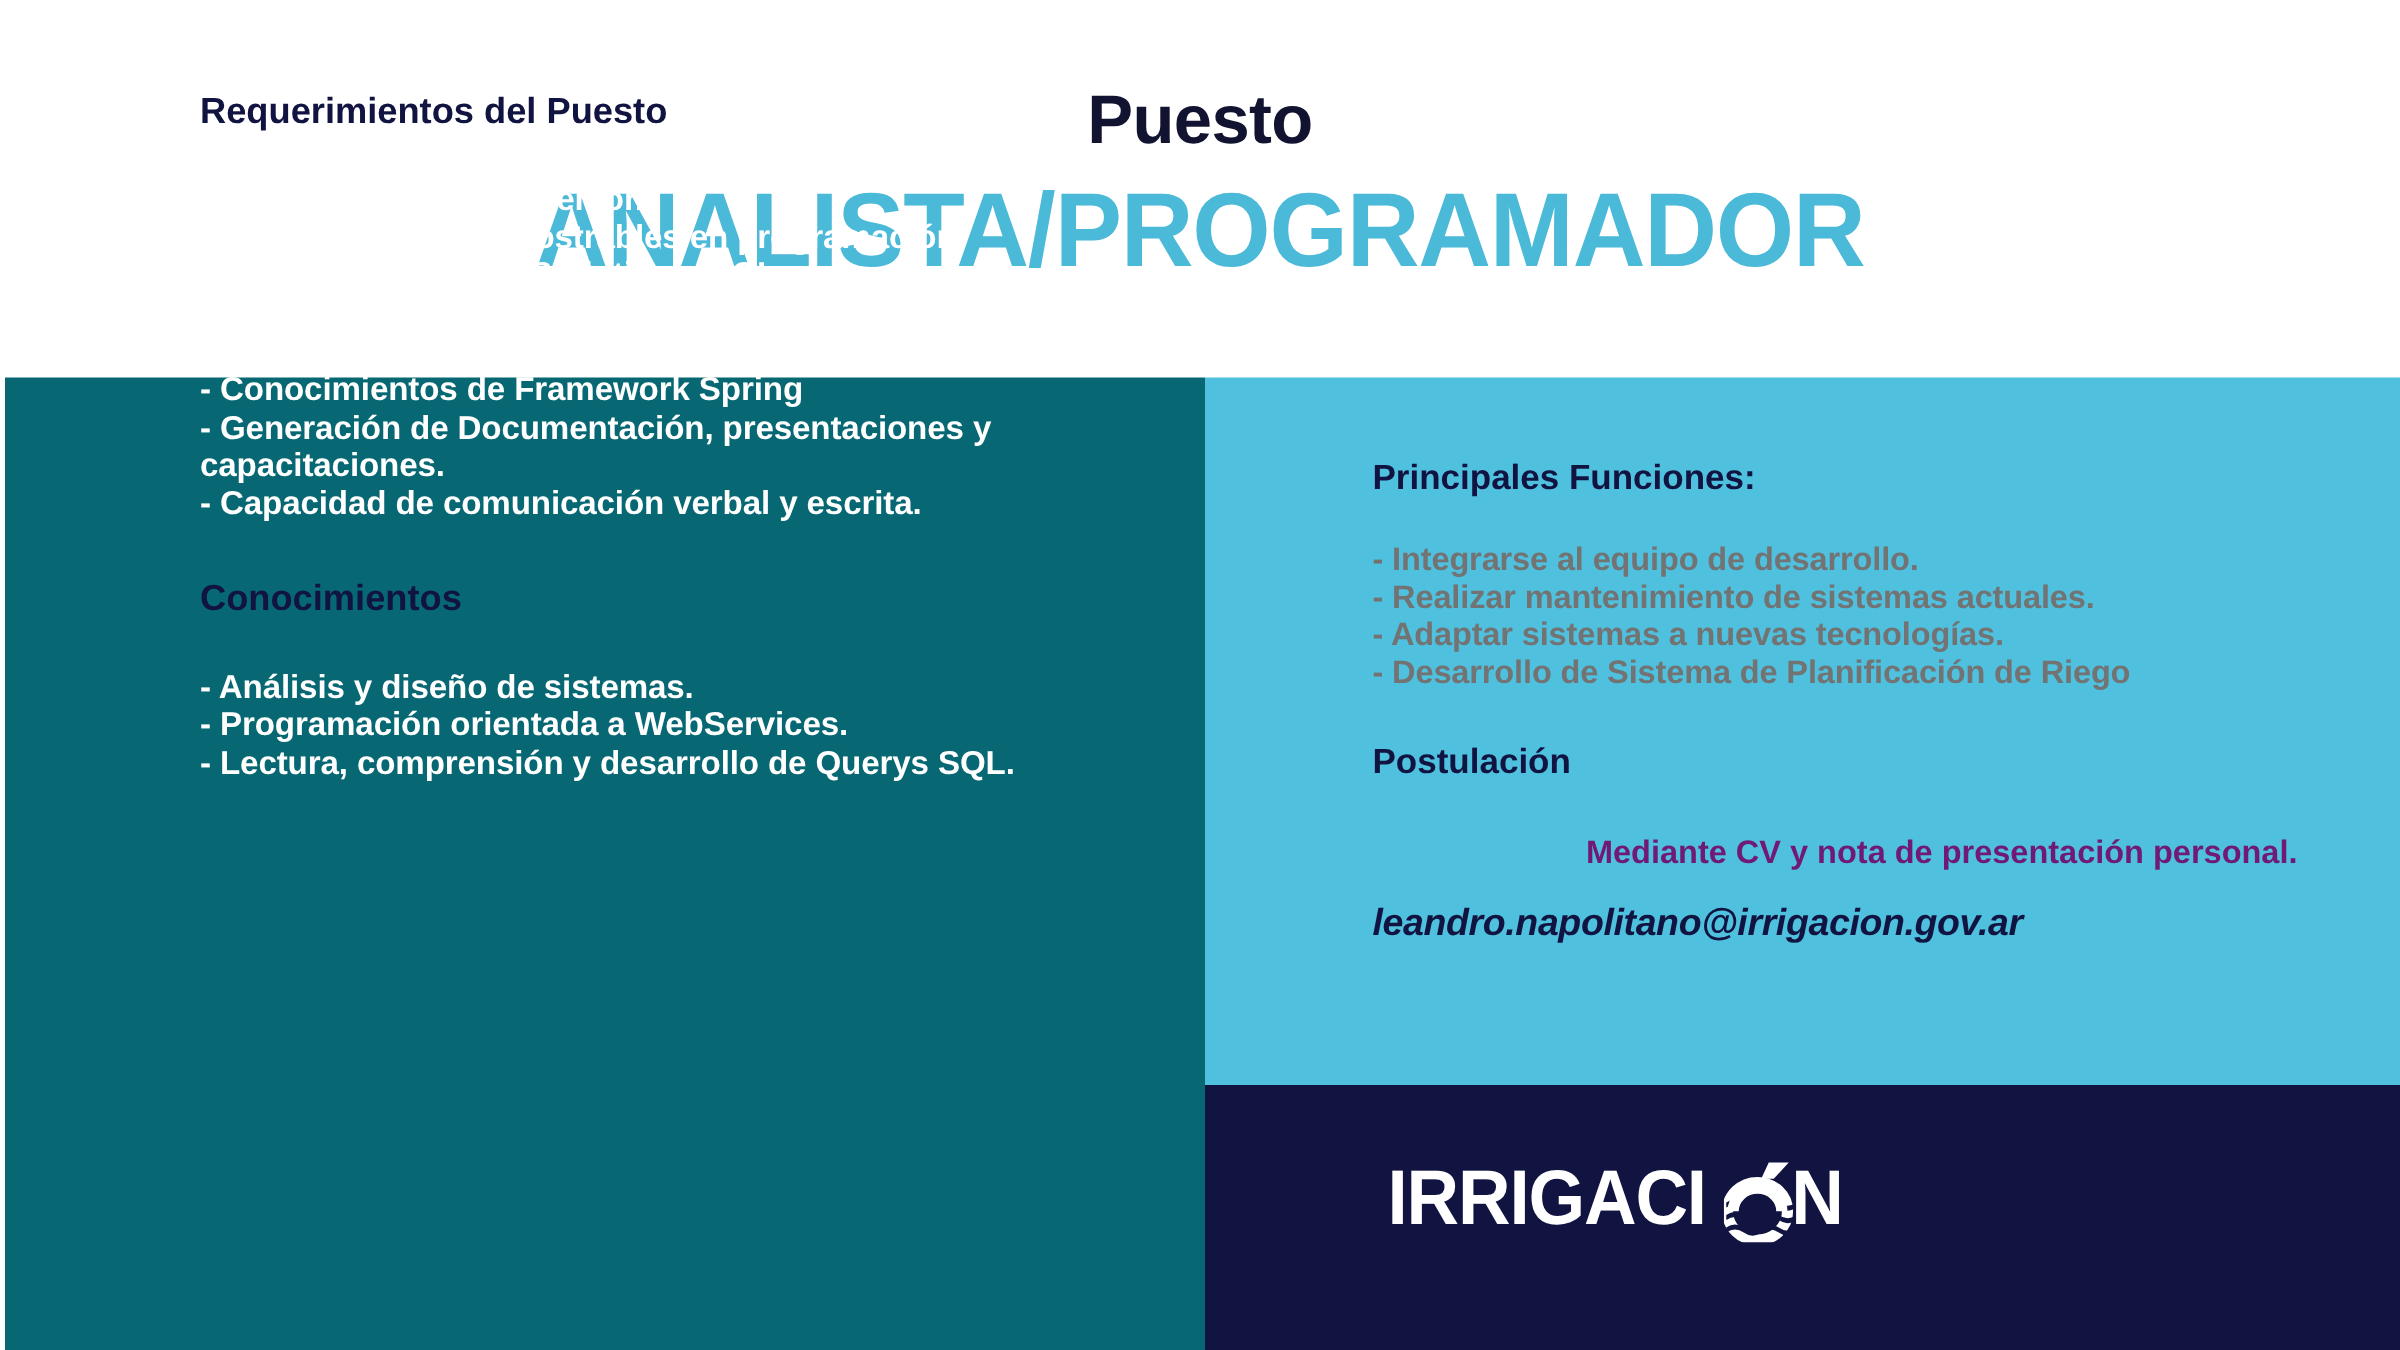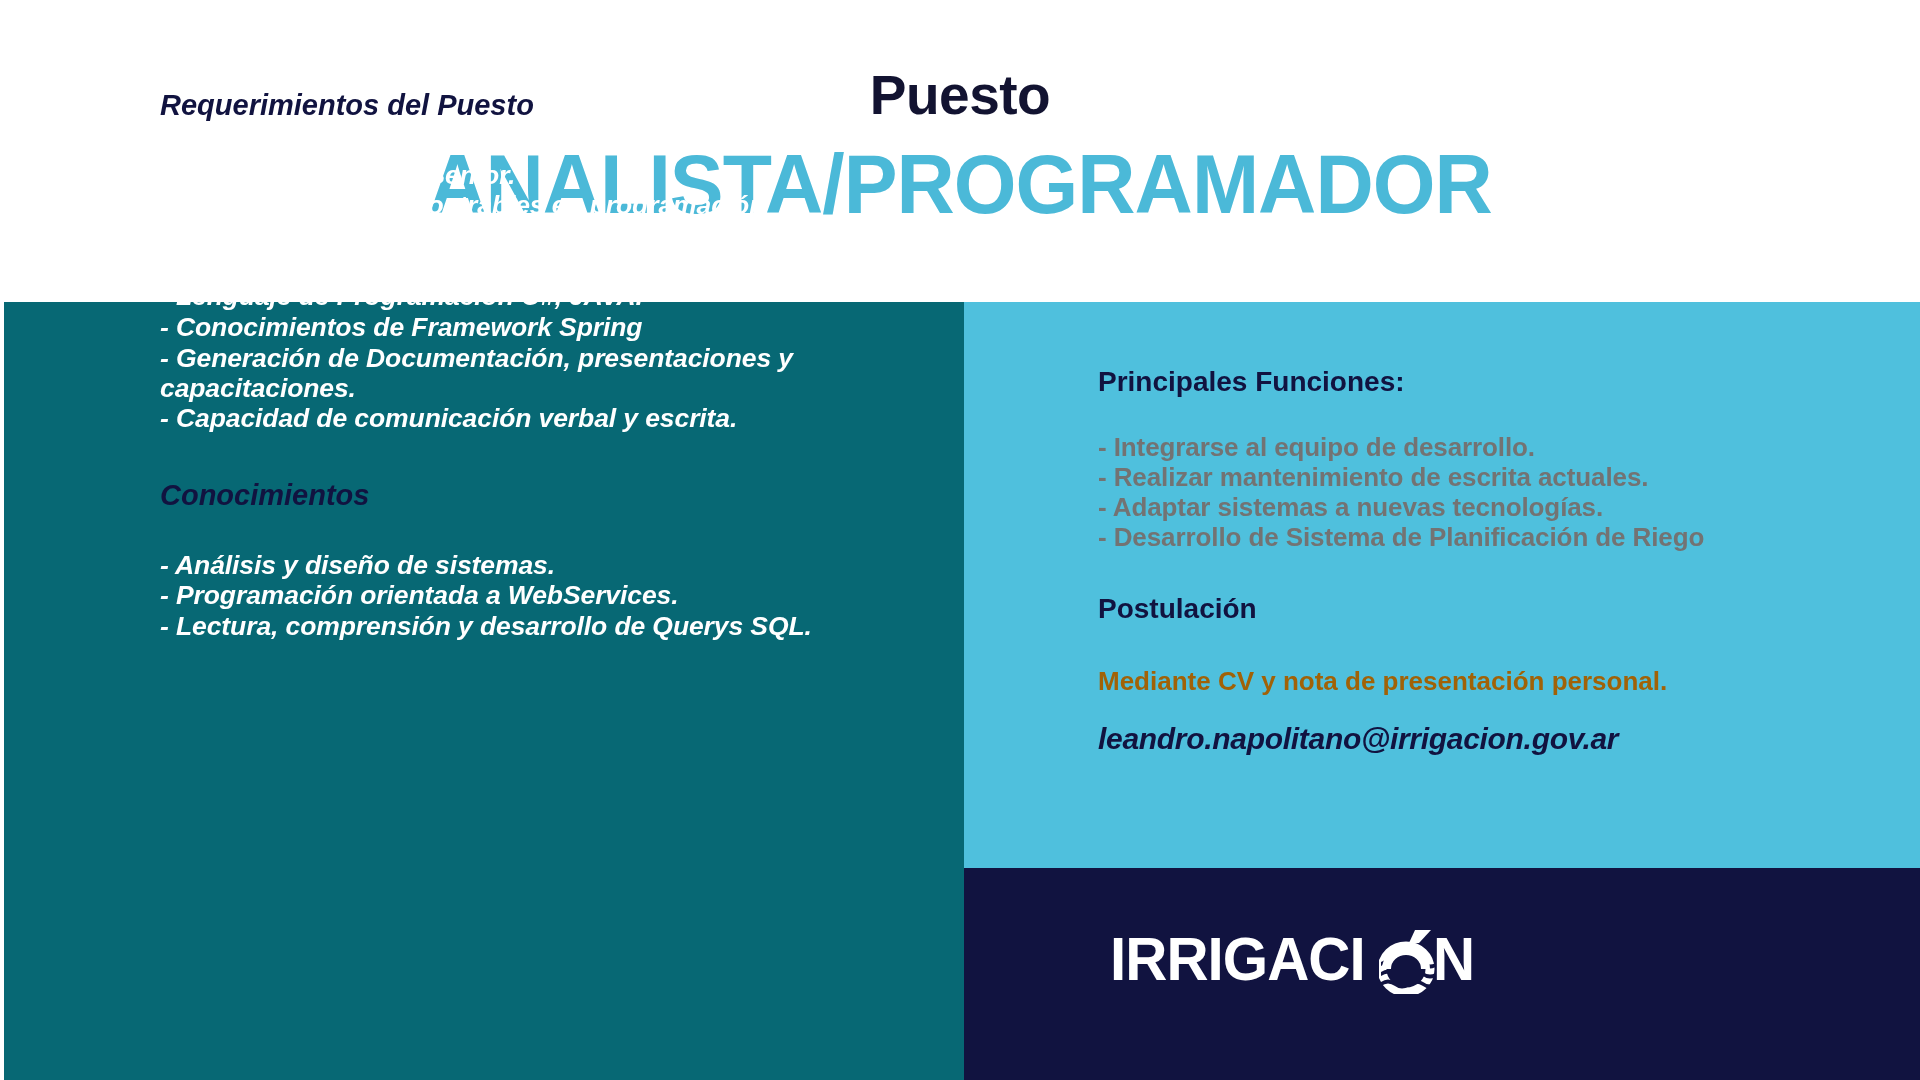--- a/index.html
+++ b/index.html
@@ -79,23 +79,22 @@
     top: 868px;
     width: 956px;
     height: 212px;
     background: #111340;
   }
 
   
   .left-content {
     position: absolute;
     left: 160px;
-    top: 88px;
+    top: 72px;
     width: 700px;
-    font-style: italic;
   }
   .sec-head {
     font-size: 29px;
     font-weight: 600;
     color: #111340;
     line-height: 1.2;
     margin: 0 0 38px 0;
   }
   .sec-head.second {
     margin-top: 44px;
@@ -141,23 +140,24 @@
     font-size: 26px;
     font-weight: 600;
     color: #737373;
     line-height: 1.12;
     margin: 0 0 1px 0;
     letter-spacing: -0.1px;
   }
   .postulacion-note {
     font-size: 26px;
     font-weight: 600;
-    color: #a16207;
+    color: #701a75;
     line-height: 1.2;
     margin: 0 0 24px 0;
+    text-align: right;
   }
   .postulacion-email {
     font-size: 30px;
     font-weight: bold;
     font-style: italic;
     color: #111340;
     line-height: 1.2;
     letter-spacing: -0.3px;
   }
 
@@ -232,21 +232,21 @@
       <li>- Programación orientada a WebServices.</li>
       <li>- Lectura, comprensión y desarrollo de Querys SQL.</li>
     </ul>
   </div>
 
   <div class="right-content">
     <div class="sec-head-right">Principales Funciones:</div>
 
     <ul class="bullets-right">
       <li>- Integrarse al equipo de desarrollo.</li>
-      <li>- Realizar mantenimiento de escrita actuales.</li>
+      <li>- Realizar mantenimiento de sistemas actuales.</li>
       <li>- Adaptar sistemas a nuevas tecnologías.</li>
       <li>- Desarrollo de Sistema de Planificación de Riego</li>
     </ul>
 
     <div class="sec-head-right postulacion">Postulación</div>
 
     <div class="postulacion-note">Mediante CV y nota de presentación personal.</div>
 
     <div class="postulacion-email">leandro.napolitano@irrigacion.gov.ar</div>
   </div>

